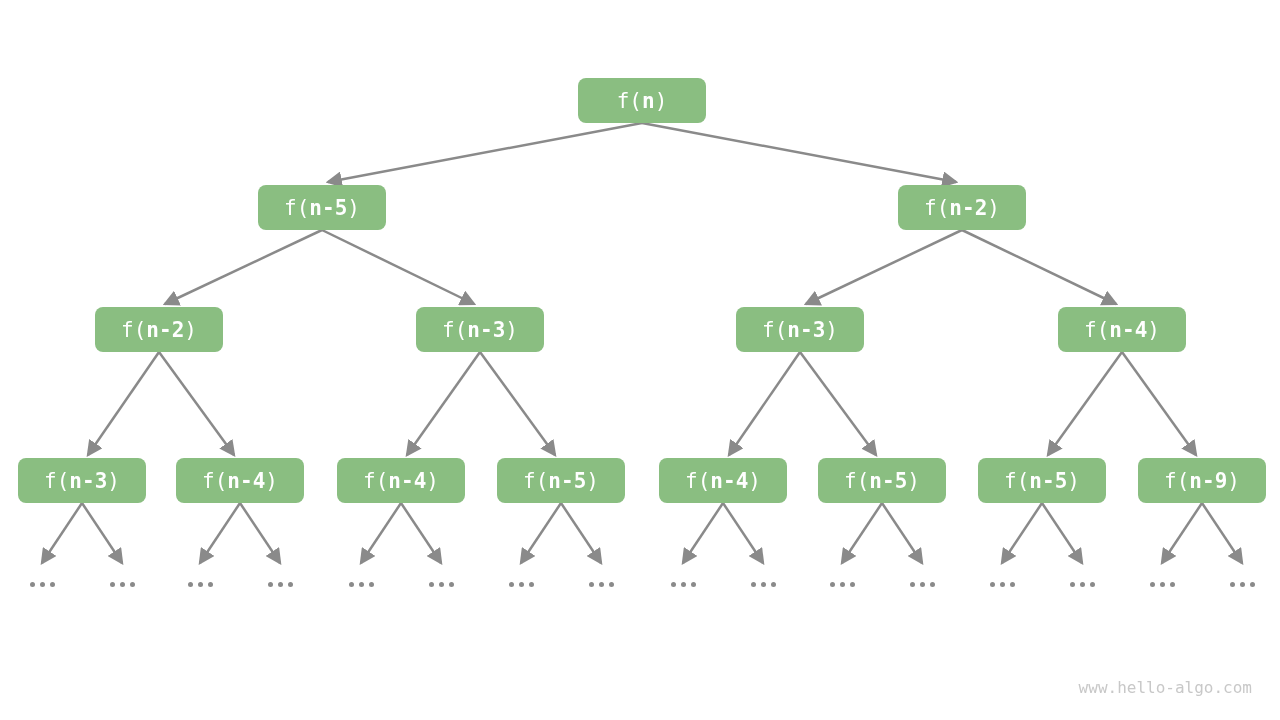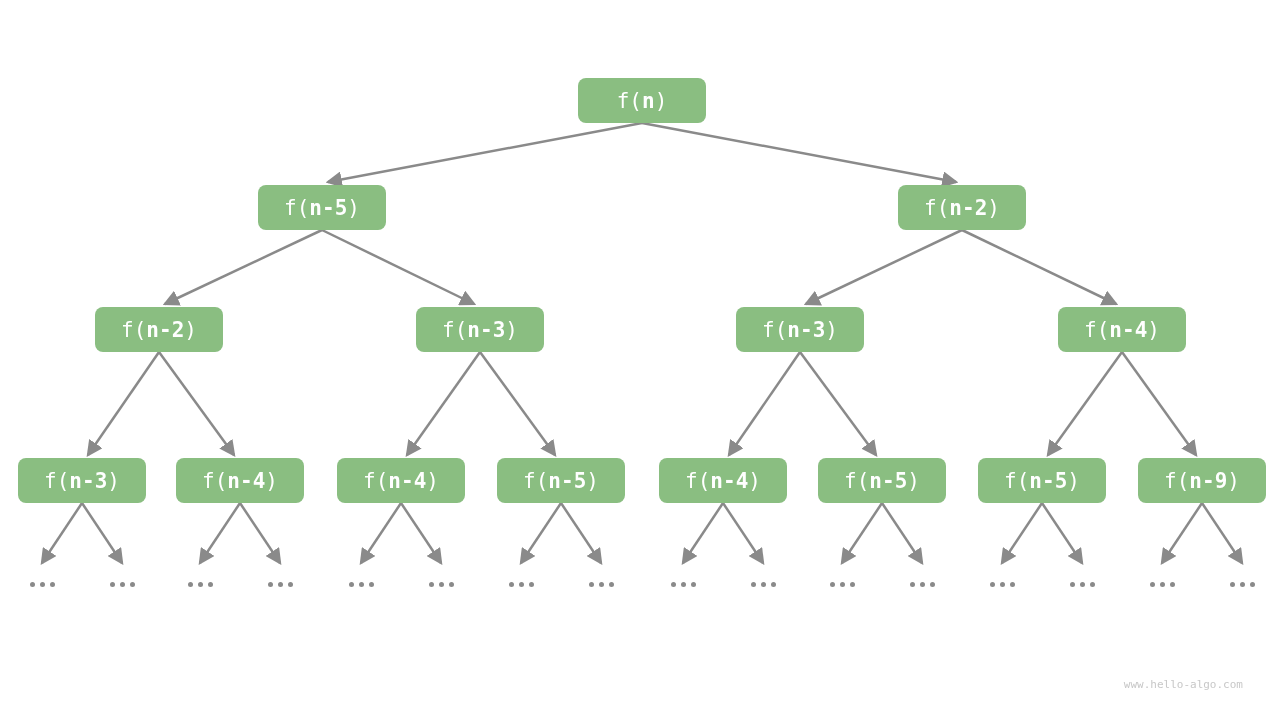--- a/index.html
+++ b/index.html
@@ -48,23 +48,23 @@
     height: 10px;
   }
   .ellipsis-leaf .dot {
     width: 5px;
     height: 5px;
     border-radius: 50%;
     background: var(--dot, #8a8a8a);
   }
   .watermark {
     position: absolute;
-    right: 37px;
+    right: 28px;
     top: 678px;
-    font-size: 11px;
+    font-size: 16px;
     color: var(--wm, #c8c8c8);
     letter-spacing: 0px;
     user-select: none;
   }
 </style>
 </head>
 <body>
 
 <div class="canvas">
   <svg class="edges-layer" viewBox="0 0 1280 720" xmlns="http://www.w3.org/2000/svg">

